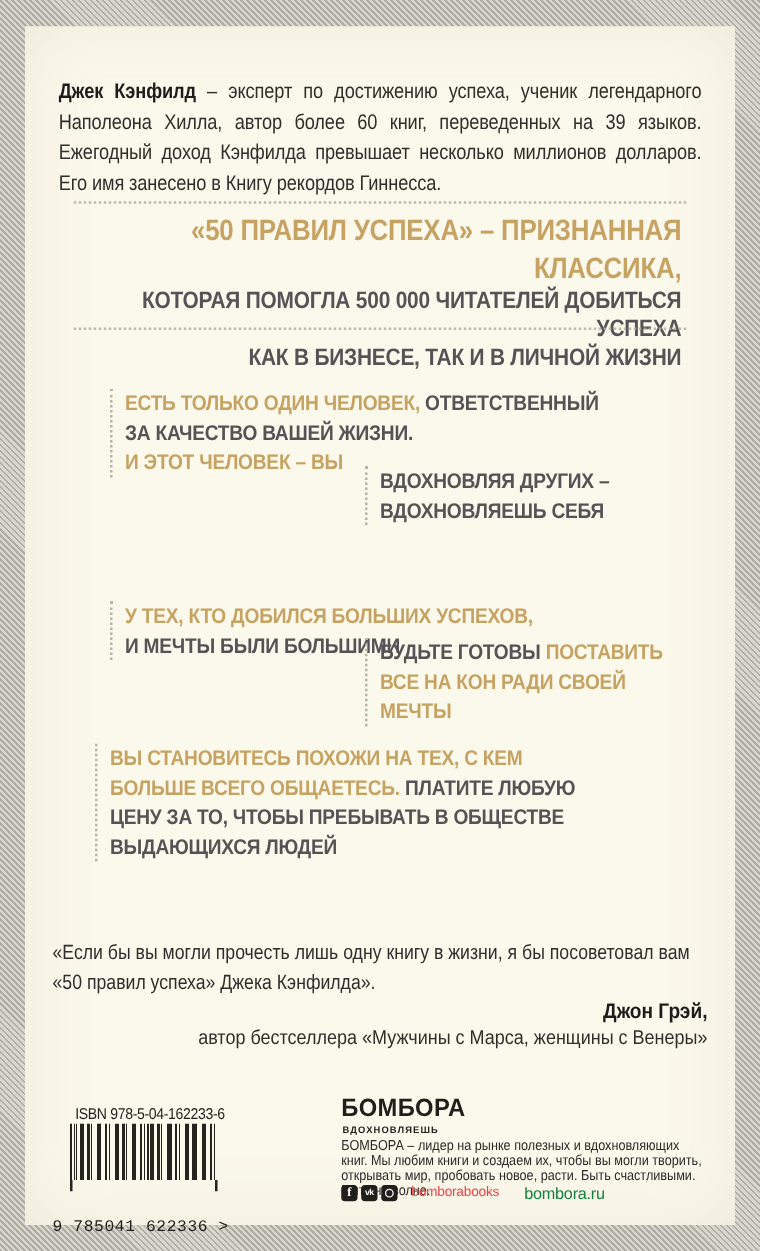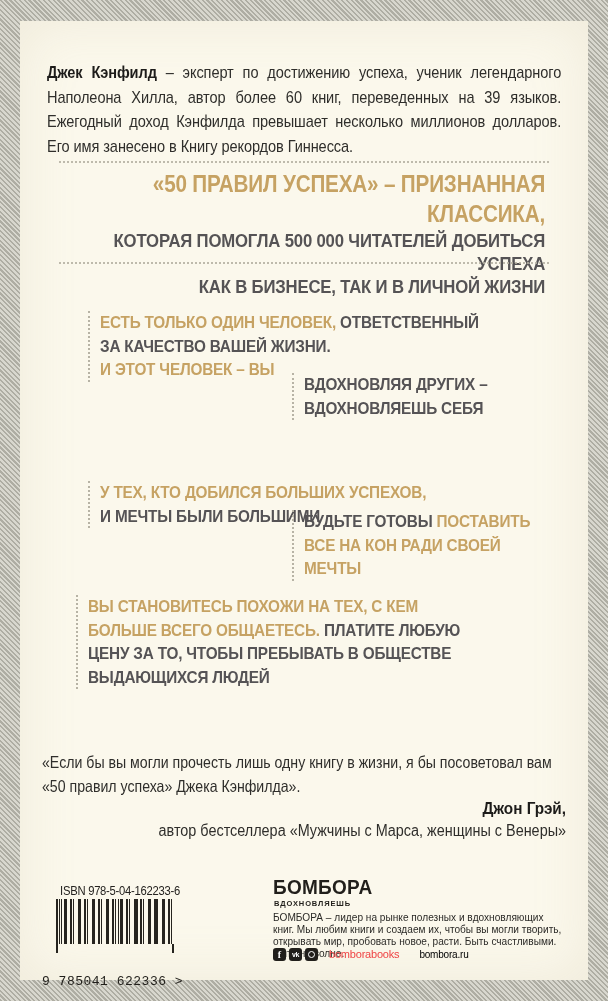--- a/index.html
+++ b/index.html
@@ -113,21 +113,21 @@
   }
   .social-icon{
     width:13px;height:13px;border-radius:3px;background:#211f1b;margin-right:3px;
     position:relative;color:#fff;font-weight:bold;
     display:flex;align-items:center;justify-content:center;
   }
   .icon-fb{font-size:10px;font-family:"Liberation Serif",serif;}
   .icon-vk{font-size:7px;letter-spacing:-.5px;}
   .icon-ig::before{content:'';position:absolute;inset:3px;border:1.2px solid #fff;border-radius:50%;}
   .social-handle{margin-left:8px;font-size:11px;color:#ef4444;letter-spacing:-.2px;}
-  .website{margin-left:20px;font-size:10px;color:#000000;letter-spacing:-.2px;}
+  .website{margin-left:20px;font-size:13px;color:#15803d;letter-spacing:-.2px;}
 </style>
 </head>
 <body>
 
 <div class="photo-bg"></div>
 <div class="page"></div>
 
 <p class="intro"><b>Джек Кэнфилд</b> <span>– эксперт по достижению успеха, ученик легендарного Наполеона Хилла, автор более 60 книг, переведенных на 39 языков. Ежегодный доход Кэнфилда превышает несколько миллионов долларов. Его имя занесено в Книгу рекордов Гиннесса.</span></p>
 
 <div class="rule rule-top"></div>

